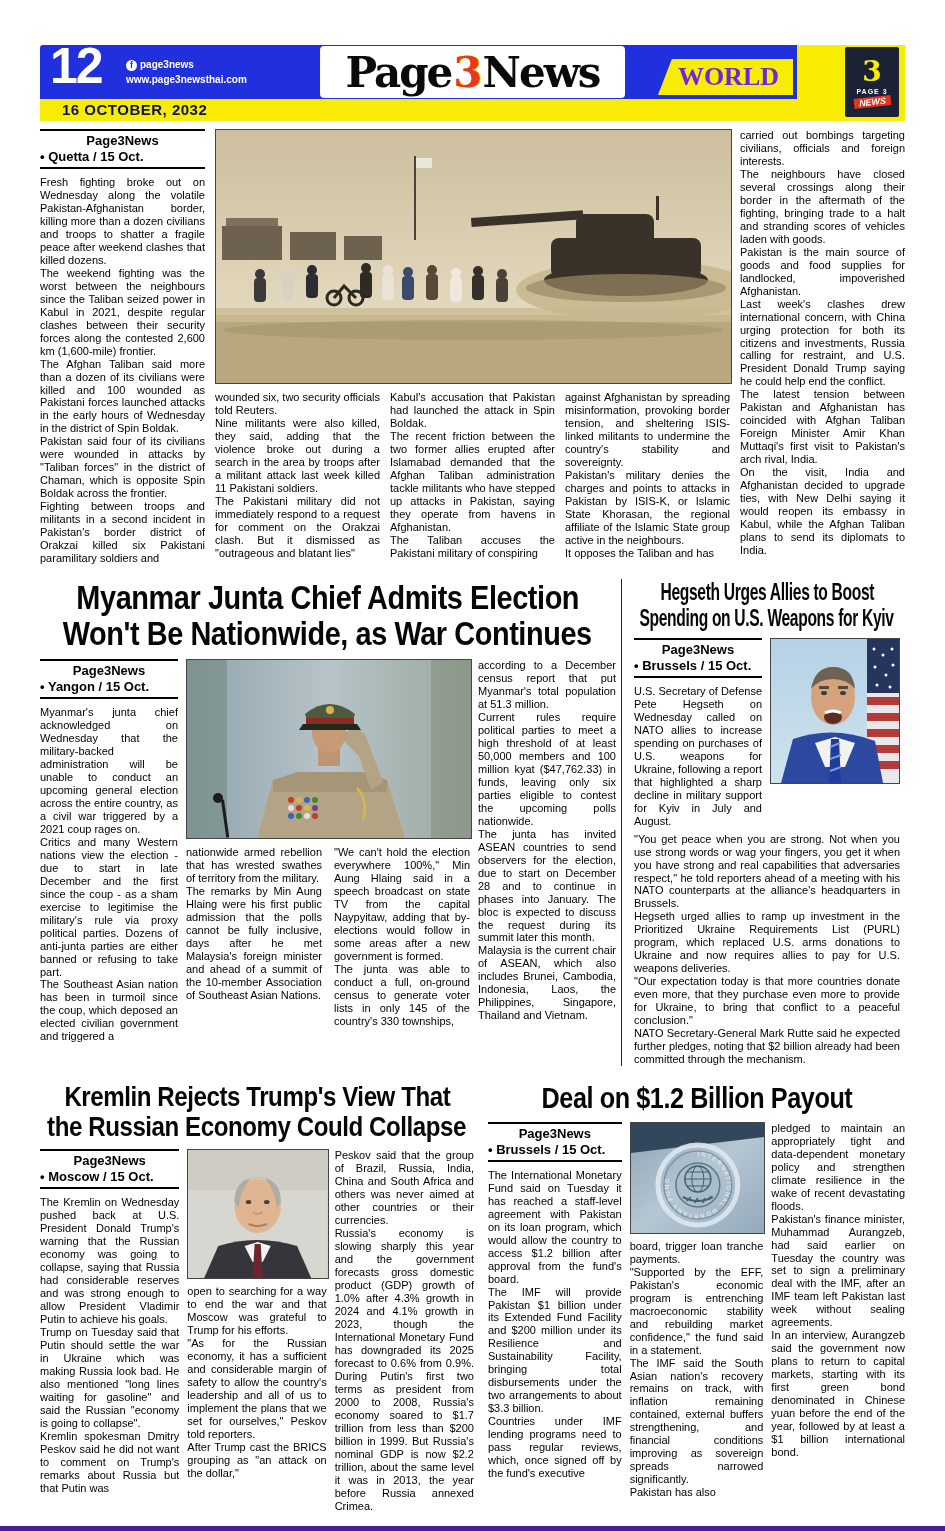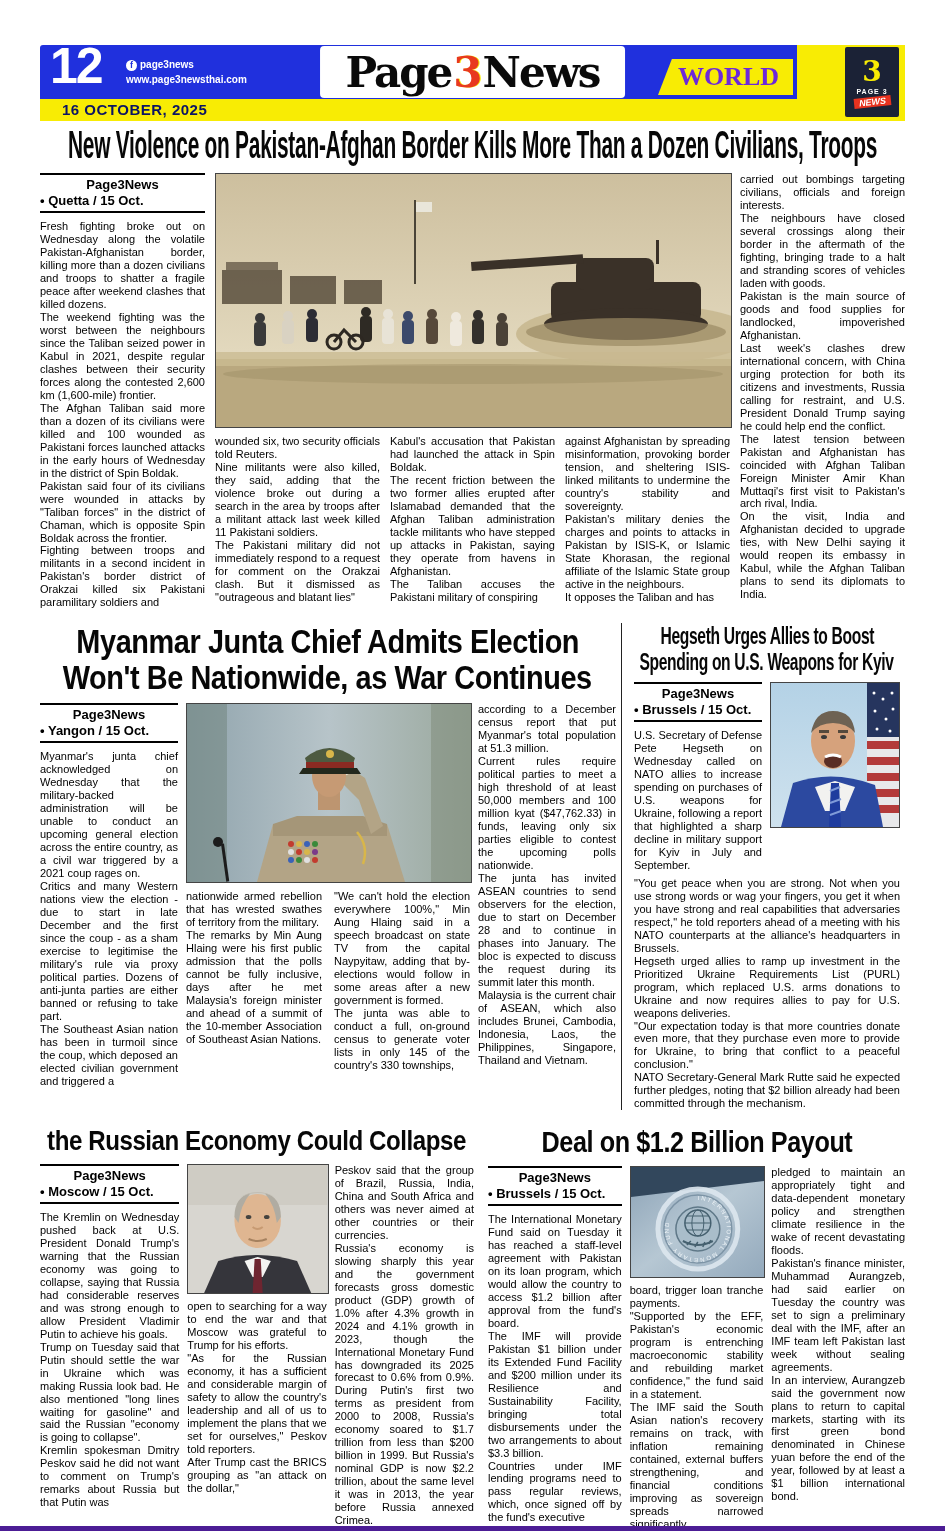--- a/index.html
+++ b/index.html
@@ -88,27 +88,24 @@
     <div class="masthead-box">
       <span class="masthead"><span>Page</span><span class="m3">3</span><span>News</span></span>
     </div>
     <div class="world-pill">WORLD</div>
     <div class="logo-surround"></div>
     <div class="logo-tile">
       <div class="logo-3">3</div>
       <div class="logo-page">PAGE 3</div>
       <div class="logo-news">NEWS</div>
     </div>
-    <div class="date-band">16 OCTOBER, 2025</div>
+    <div class="date-band">16 OCTOBER, 2032</div>
   </div>
 
   <section class="a1">
-    <div class="hl hl-main">
-      <span class="cond">New Violence on Pakistan-Afghan Border Kills More Than a Dozen Civilians, Troops</span>
-    </div>
     <div class="a1-grid">
       <div>
         <div class="byline">
           <div class="agency">Page3News</div>
           <div class="dateline">• Quetta / 15 Oct.</div>
         </div>
         <div class="col">Fresh fighting broke out on Wednesday along the volatile Pakistan-Afghanistan border, killing more than a dozen civilians and troops to shatter a fragile peace after weekend clashes that killed dozens.
 The weekend fighting was the worst between the neighbours since the Taliban seized power in Kabul in 2021, despite regular clashes between their security forces along the contested 2,600 km (1,600-mile) frontier.
 The Afghan Taliban said more than a dozen of its civilians were killed and 100 wounded as Pakistani forces launched attacks in the early hours of Wednesday in the district of Spin Boldak.
 Pakistan said four of its civilians were wounded in attacks by "Taliban forces" in the district of Chaman, which is opposite Spin Boldak across the frontier.
@@ -307,21 +304,21 @@
         </div>
       <div class="hl hl-heg">
           <span class="cond">Spending on U.S. Weapons for Kyiv</span>
         </div>
       <div class="heg-top">
         <div class="heg-left">
           <div class="byline">
             <div class="agency">Page3News</div>
             <div class="dateline">• Brussels /  15 Oct.</div>
           </div>
-          <div class="col">U.S. Secretary of Defense Pete Hegseth on Wednesday called on NATO allies to increase spending on purchases of U.S. weapons for Ukraine, following a report that highlighted a sharp decline in military support for Kyiv in July and September.</div>
+          <div class="col">U.S. Secretary of Defense Pete Hegseth on Wednesday called on NATO allies to increase spending on purchases of U.S. weapons for Ukraine, following a report that highlighted a sharp decline in military support for Kyiv in July and August.</div>
         </div>
         <div class="photo photo-heg">
           <svg viewBox="0 0 128 144" preserveAspectRatio="none">
             <defs>
               <linearGradient id="sky3" x1="0" y1="0" x2="0" y2="1">
                 <stop offset="0" stop-color="#b4d2e6"></stop>
                   <stop offset="1" stop-color="#cfe2ee"></stop>
               </linearGradient>
             </defs>
             <rect width="128" height="144" fill="url(#sky3)"></rect>
@@ -368,20 +365,23 @@
       </div>
       <div class="col heg-body">"You get peace when you are strong. Not when you use strong words or wag your fingers, you get it when you have strong and real capabilities that adversaries respect," he told reporters ahead of a meeting with his NATO counterparts at the alliance's headquarters in Brussels.
 Hegseth urged allies to ramp up investment in the Prioritized Ukraine Requirements List (PURL) program, which replaced U.S. arms donations to Ukraine and now requires allies to pay for U.S. weapons deliveries.
 "Our expectation today is that more countries donate even more, that they purchase even more to provide for Ukraine, to bring that conflict to a peaceful conclusion."
 NATO Secretary-General Mark Rutte said he expected further pledges, noting that $2 billion already had been committed through the mechanism.</div>
     </section>
   </div>
 
   <div class="row3">
     <section class="kremlin">
+      <div class="hl hl-kre">
+          <span class="cond">Kremlin Rejects Trump's View That</span>
+        </div>
       <div class="hl hl-kre">
           <span class="cond">the Russian Economy Could Collapse</span>
         </div>
       <div class="kre-grid">
         <div>
           <div class="byline">
             <div class="agency">Page3News</div>
             <div class="dateline">• Moscow / 15 Oct.</div>
           </div>
           <div class="col">The Kremlin on Wednesday pushed back at U.S. President Donald Trump's warning that the Russian economy was going to collapse, saying that Russia had considerable reserves and was strong enough to allow President Vladimir Putin to achieve his goals.

